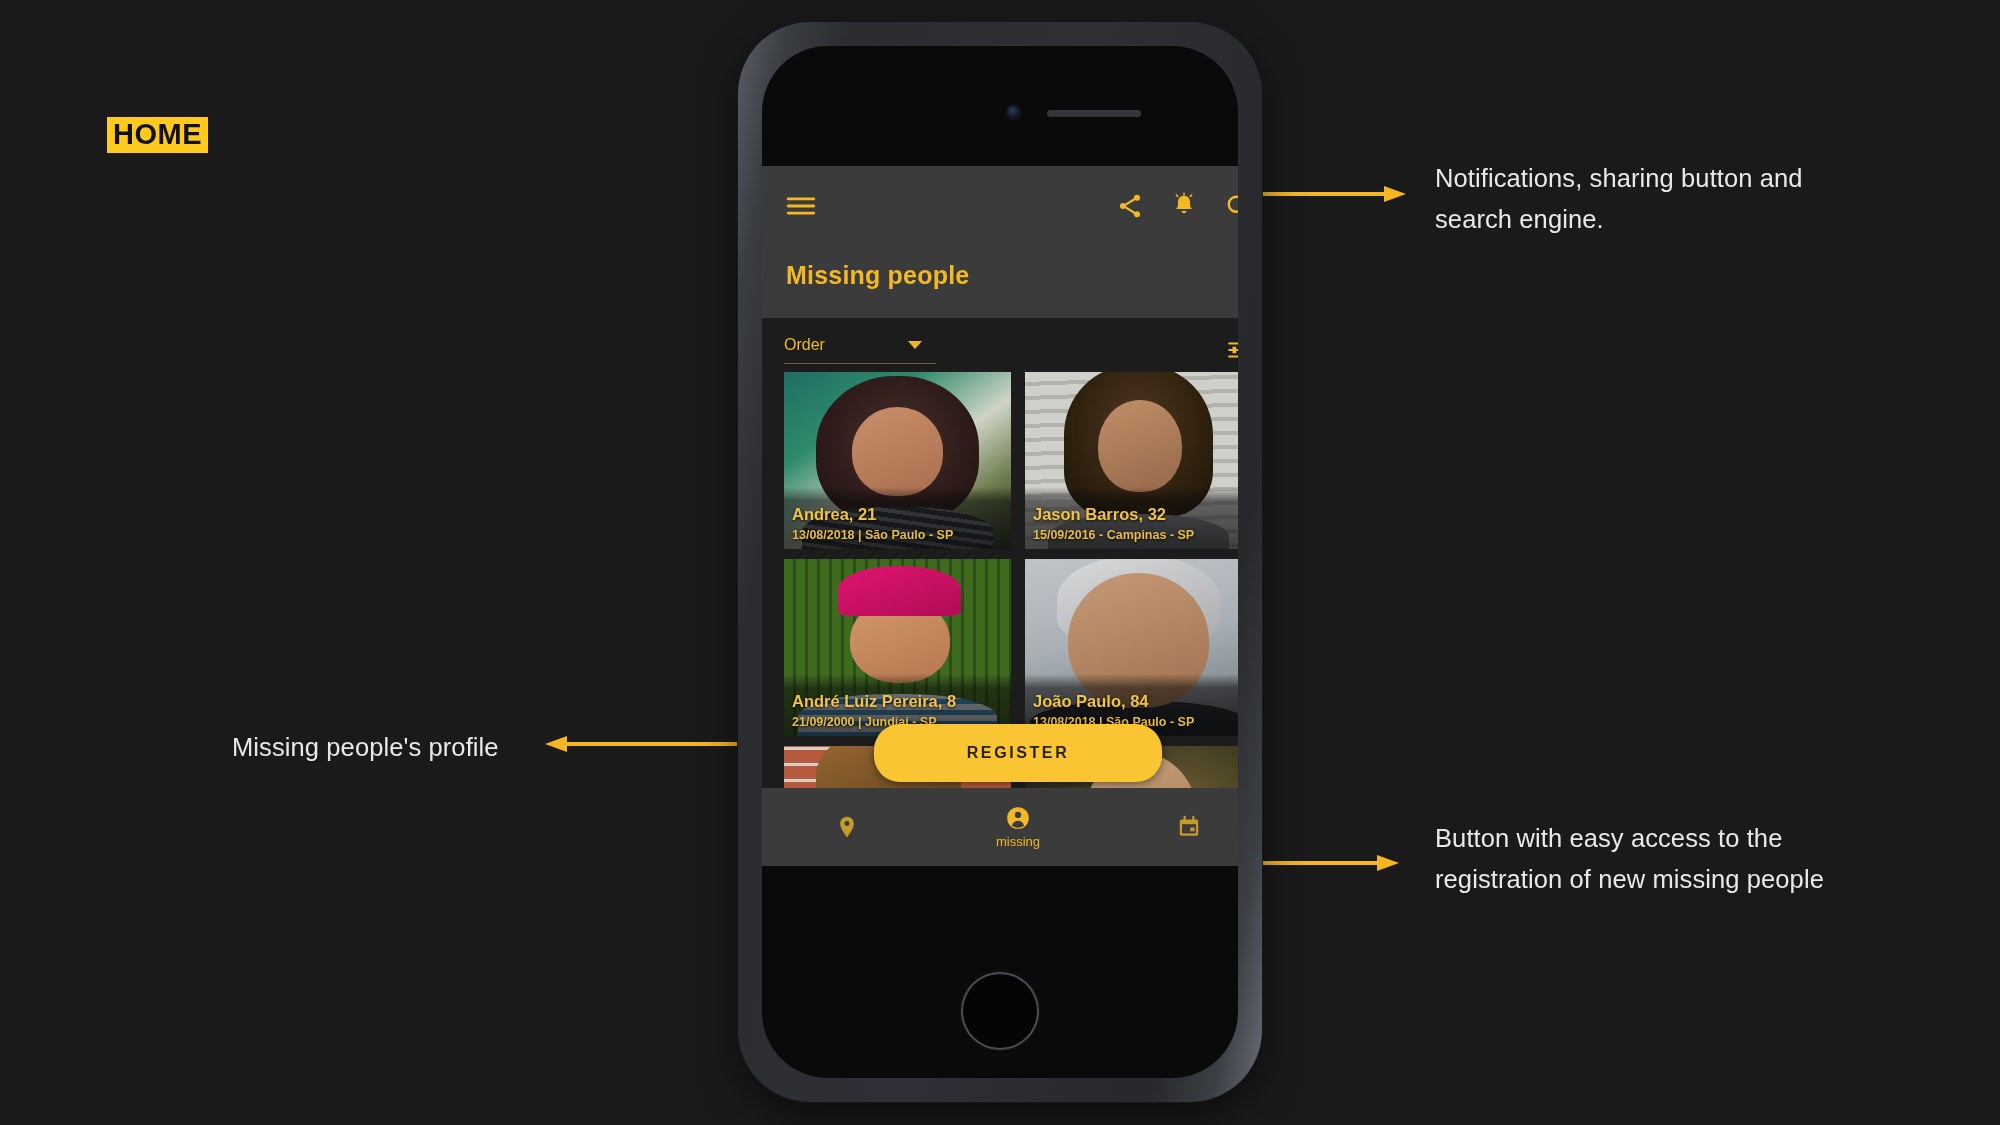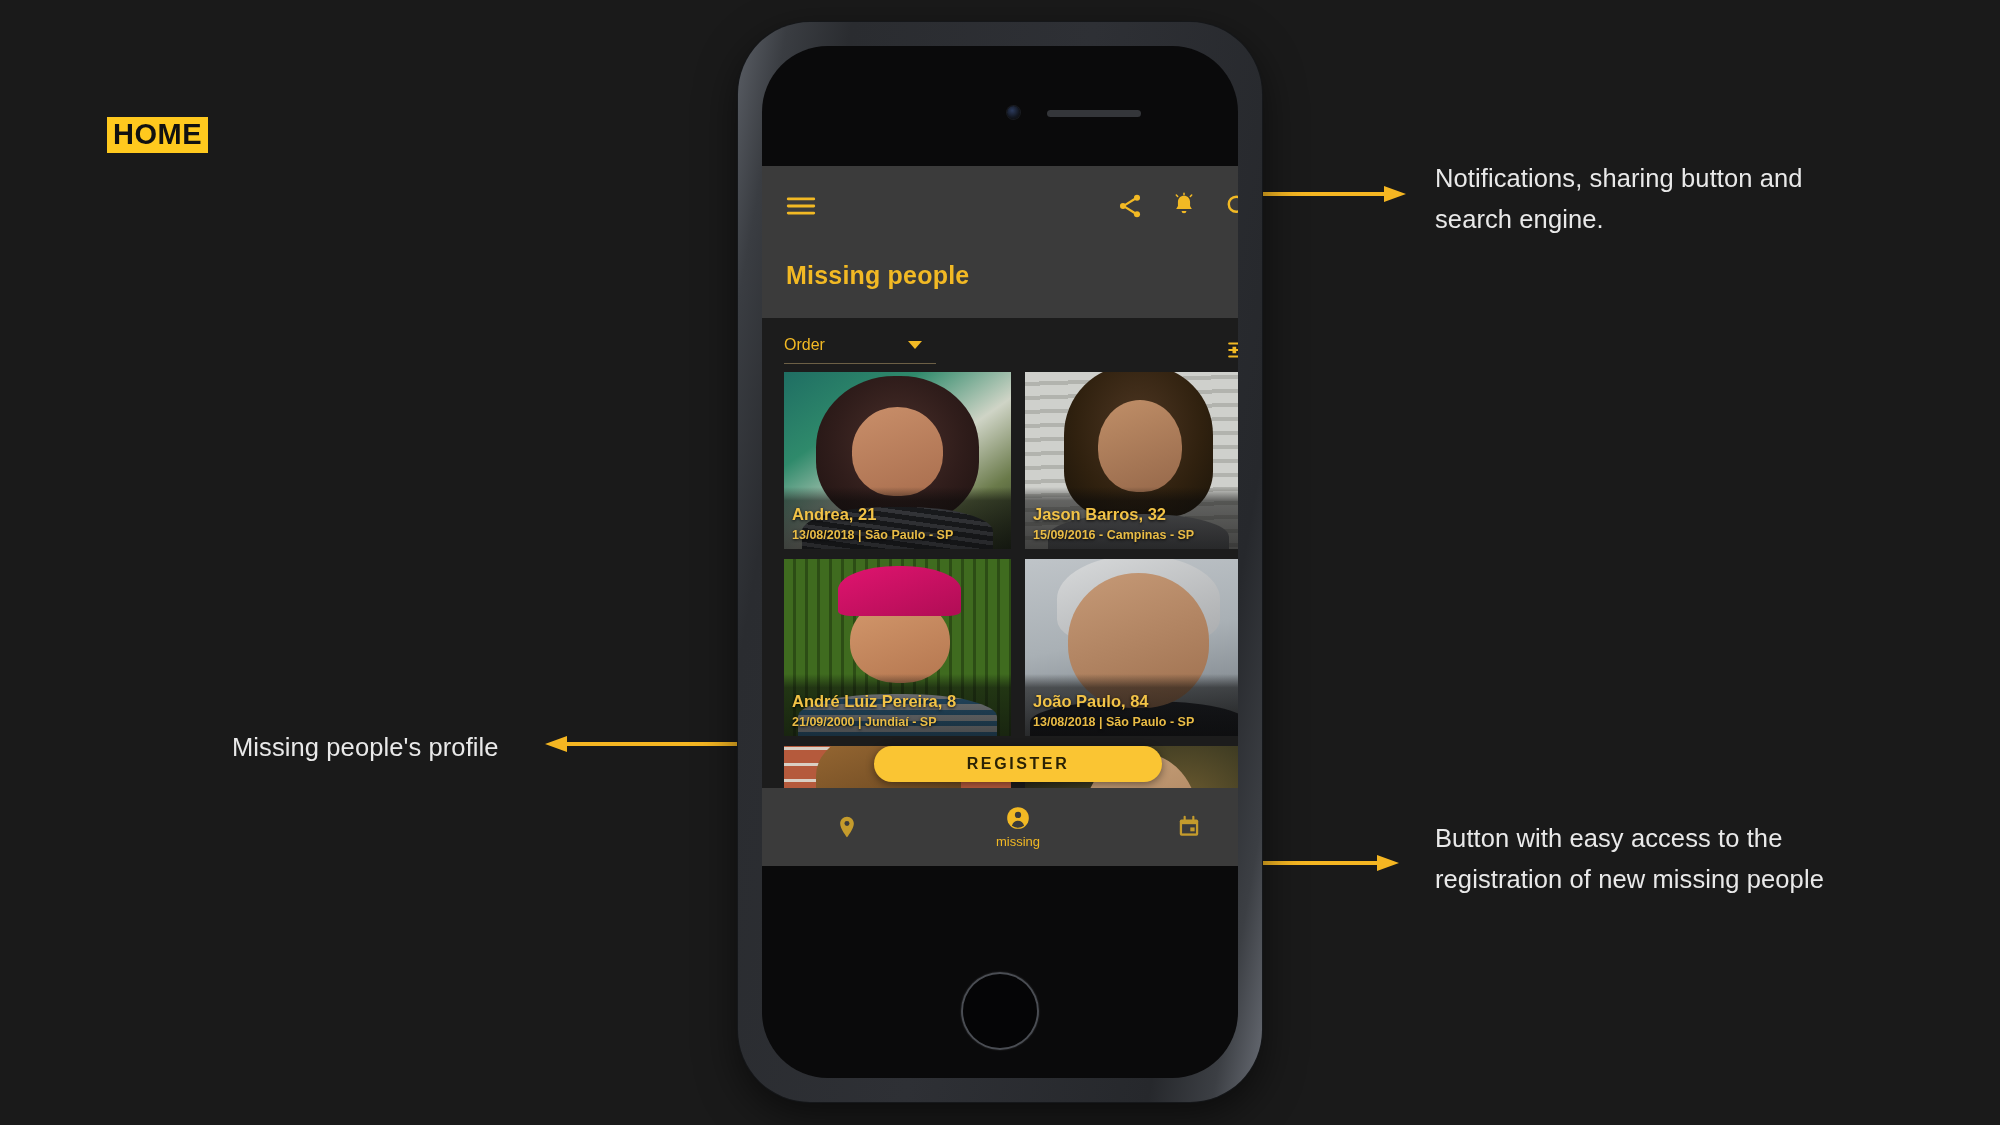--- a/index.html
+++ b/index.html
@@ -259,21 +259,21 @@
     white-space: nowrap;
   }
 
   
   #register-button {
     position: absolute;
     left: 50%;
     transform: translateX(-50%);
     bottom: 84px;
     width: 288px;
-    height: 36px;
+    height: 58px;
     border-radius: 26px;
     background: #FAC533;
     color: #2a2205;
     font-size: 16px;
     font-weight: bold;
     letter-spacing: 2.6px;
     display: flex;
     align-items: center;
     justify-content: center;
     border: none;

